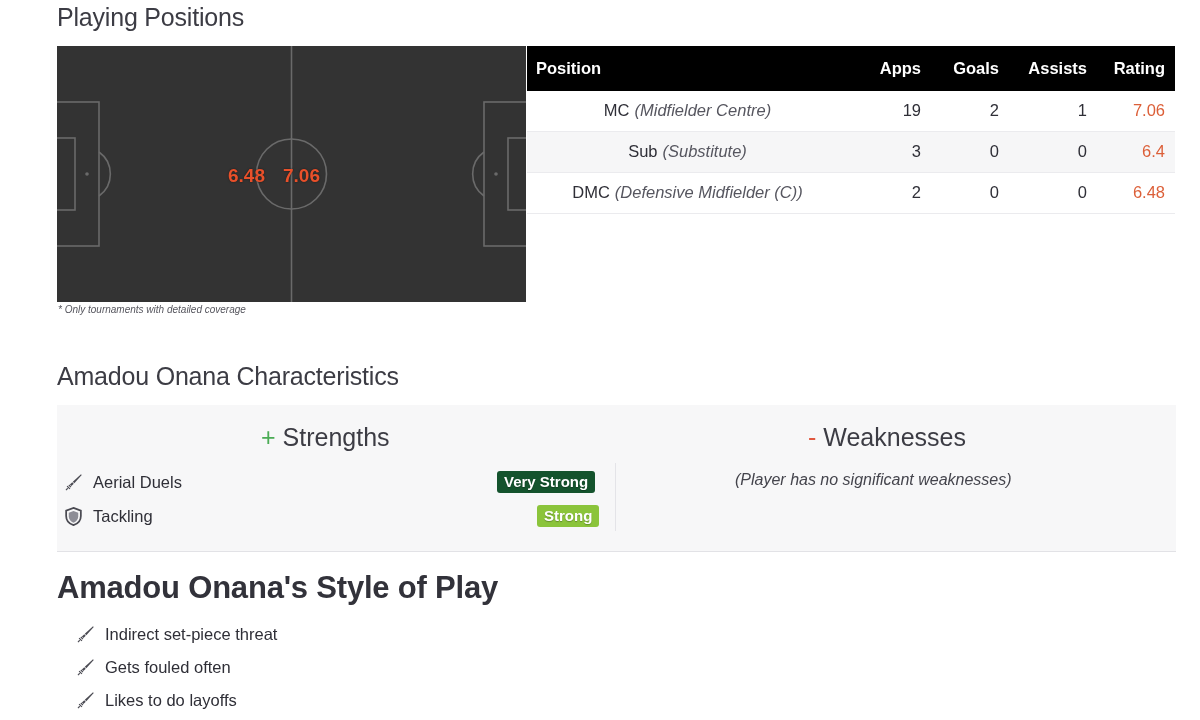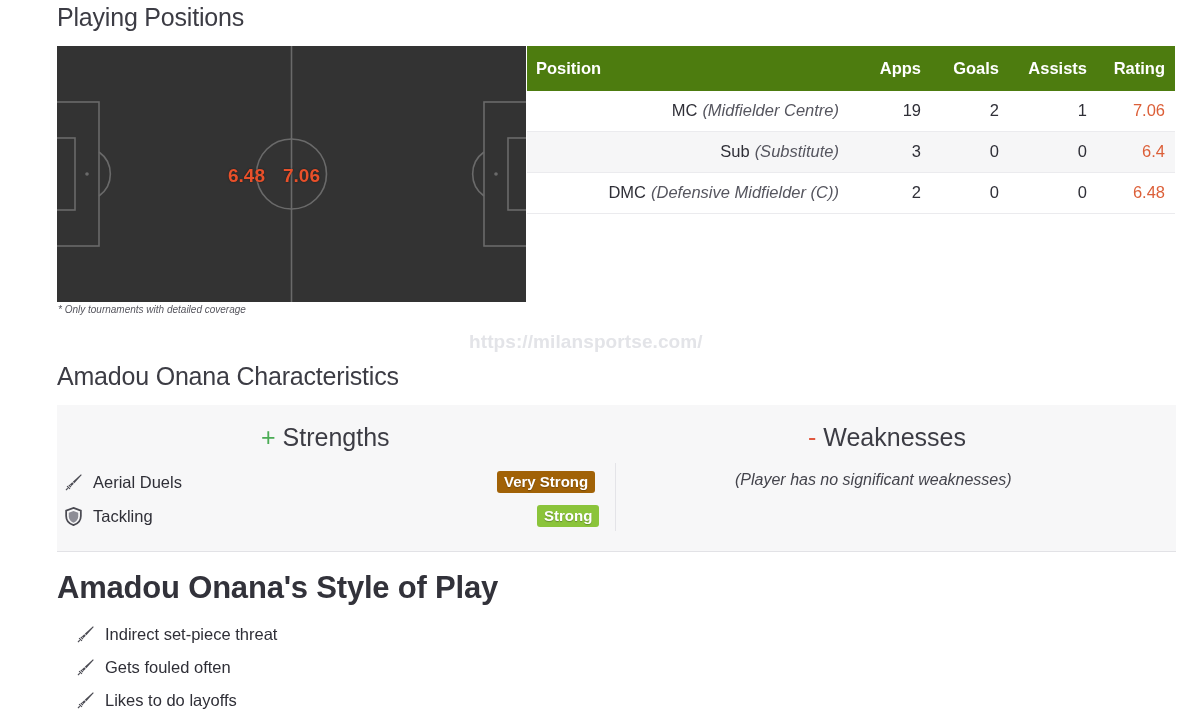--- a/index.html
+++ b/index.html
@@ -96,21 +96,21 @@
   
   #positions-table {
     position: absolute;
     left: 527px;
     top: 46px;
     width: 648px;
     border-collapse: collapse;
     table-layout: fixed;
   }
   #positions-table thead th {
-    background: #4d7c0f;
+    background: #000000;
     color: #ffffff;
     font-size: 16.5px;
     font-weight: 700;
     padding: 13px 0 13px 0;
     text-align: right;
     white-space: nowrap;
   }
   #positions-table thead th.col-position {
     text-align: left;
     padding-left: 9px;
@@ -122,21 +122,21 @@
 
   #positions-table tbody td {
     font-size: 16.5px;
     color: #2f2f37;
     padding: 10px 0 11px 0;
     text-align: right;
     border-bottom: 1px solid #ebebee;
     white-space: nowrap;
   }
   #positions-table tbody td.col-position {
-    text-align: right;
+    text-align: center;
     padding-left: 9px;
   }
   #positions-table tbody td.col-rating {
     color: #dc5f38;
     padding-right: 10px;
   }
   #positions-table tbody td.col-assists { padding-right: 6px; }
   #positions-table tbody td.col-goals { padding-right: 6px; }
   #positions-table tbody td.col-apps { padding-right: 6px; }
 
@@ -224,21 +224,21 @@
     font-weight: 700;
     color: #ffffff;
     padding: 2px 7px 3px 7px;
     border-radius: 3px;
     text-shadow: 0 1px 1px rgba(0,0,0,0.28);
     white-space: nowrap;
   }
   #badge-0 {
     left: 497px;
     top: 471px;
-    background: #a16207;
+    background: #14532d;
   }
   #badge-1 {
     left: 537px;
     top: 505px;
     background: #8bc43b;
   }
 
   
   #style-list {
     position: absolute;
@@ -288,21 +288,20 @@
         <circle cx="30" cy="128" r="1.8"></circle>
         <circle cx="439" cy="128" r="1.8"></circle>
       </g>
     </svg>
     <div class="pitch-rating" id="pitch-rating-0">6.48</div>
     <div class="pitch-rating" id="pitch-rating-1">7.06</div>
   </div>
 
   <div id="footnote">* Only tournaments with detailed coverage</div>
 
-  <div id="watermark">https://milansportse.com/</div>
 
   <table id="positions-table">
     <thead>
       <tr>
         <th class="col-position">Position</th>
         <th class="col-apps" style="width:88px;">Apps</th>
         <th class="col-goals" style="width:78px;">Goals</th>
         <th class="col-assists" style="width:88px;">Assists</th>
         <th class="col-rating" style="width:82px;">Rating</th>
       </tr>

